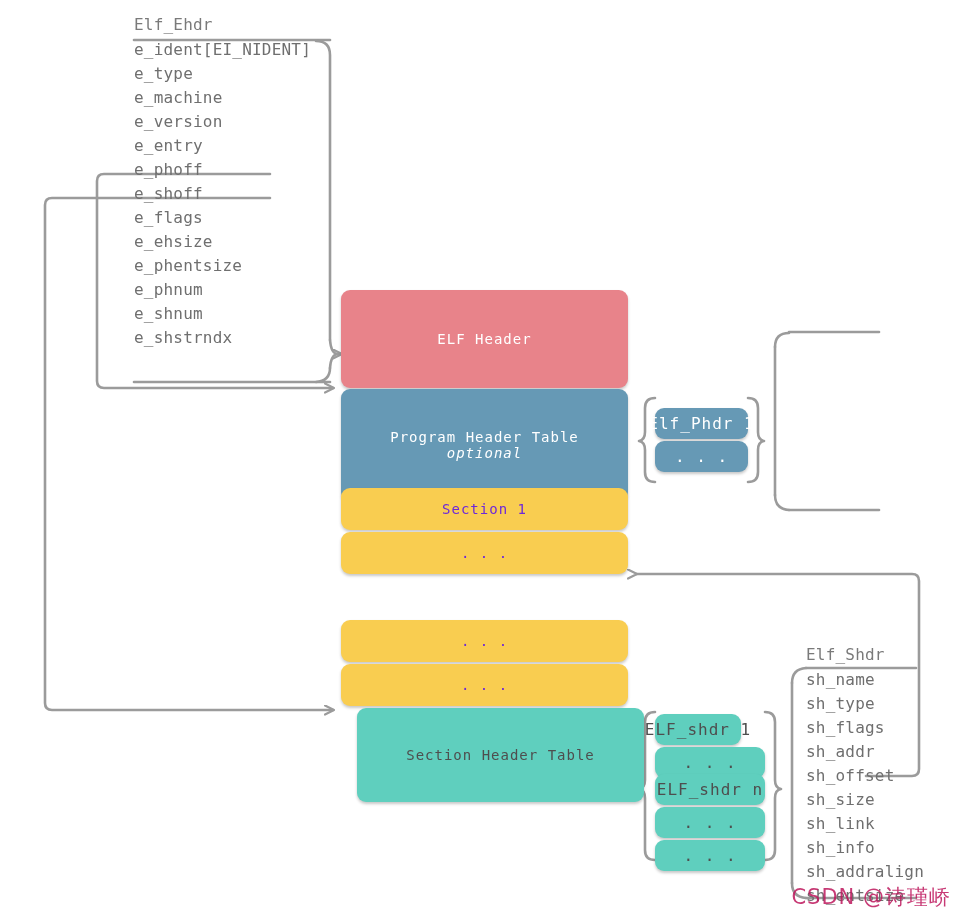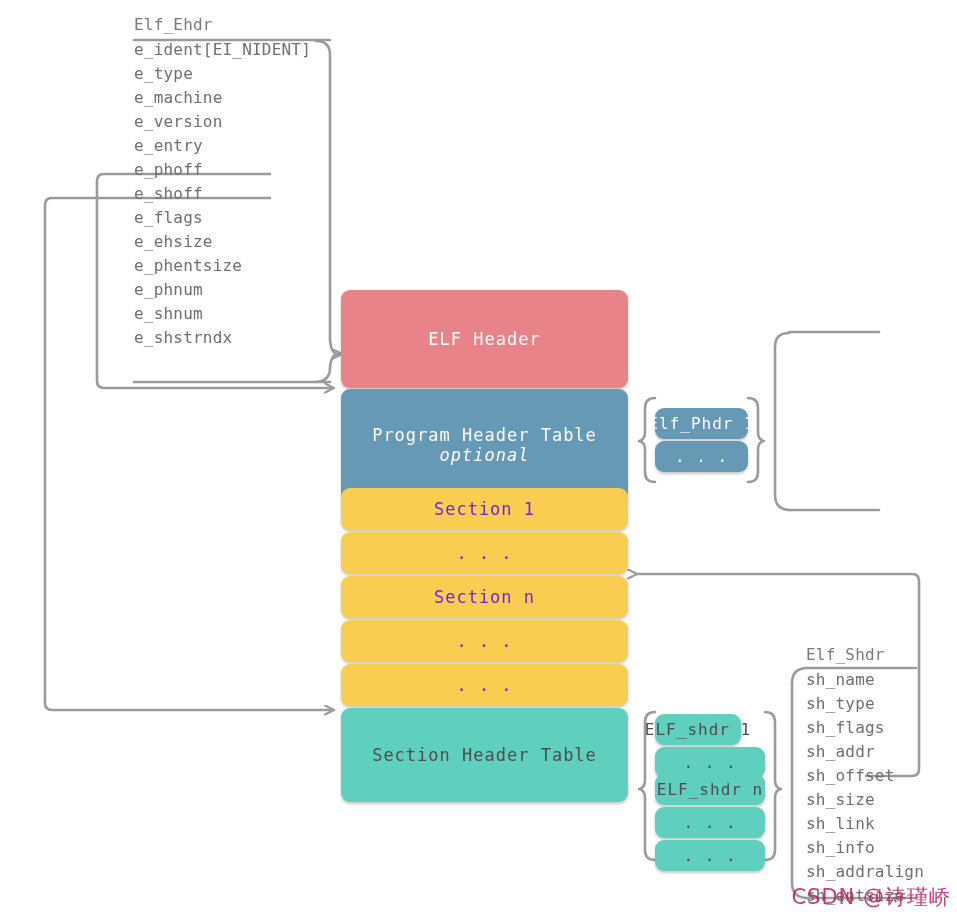--- a/index.html
+++ b/index.html
@@ -23,28 +23,28 @@
     white-space:nowrap;letter-spacing:.2px;
   }
 
   
   .block{
     position:absolute;left:341px;width:287px;
     border-radius:9px;
     display:flex;align-items:center;justify-content:center;
     text-align:center;
     box-shadow:0 2px 3px rgba(0,0,0,.22);
-    font-size:17px;letter-spacing:1px;
+    font-size:14px;letter-spacing:1px;
   }
   .block .l1{display:block;}
   .block .l2{display:block;font-style:italic;}
   .b-red{background:#e8838a;color:#ffffff;}
   .b-blue{background:#6699b5;color:#ffffff;}
   .b-yellow{background:#f9cd50;color:#6d28d9;}
-  .b-teal{background:#5fcfbe;color:#4e4e4e;}
+  .b-teal{background:#5fcfbe;color:#4e4e4e;margin-left:16px;}
 
   
   .pill{
     position:absolute;border-radius:9px;
     display:flex;align-items:center;justify-content:center;
     box-shadow:0 2px 3px rgba(0,0,0,.22);
     font-size:16px;letter-spacing:1px;white-space:nowrap;
   }
   .pill-blue{background:#6699b5;color:#ffffff;}
   .pill-teal{background:#5fcfbe;color:#4e4e4e;}
@@ -141,23 +141,20 @@
   </div>
 
   <div class="block b-yellow" style="top:488px;height:42px;">
     <span class="l1">Section 1</span>
   </div>
 
   <div class="block b-yellow" style="top:532px;height:42px;">
     <span class="l1">. . .</span>
   </div>
 
-  <div class="block b-yellow" style="top:576px;height:42px;">
-    <span class="l1">Section n</span>
-  </div>
 
   <div class="block b-yellow" style="top:620px;height:42px;">
     <span class="l1">. . .</span>
   </div>
 
   <div class="block b-yellow" style="top:664px;height:42px;">
     <span class="l1">. . .</span>
   </div>
 
   <div class="block b-teal" style="top:708px;height:94px;">

